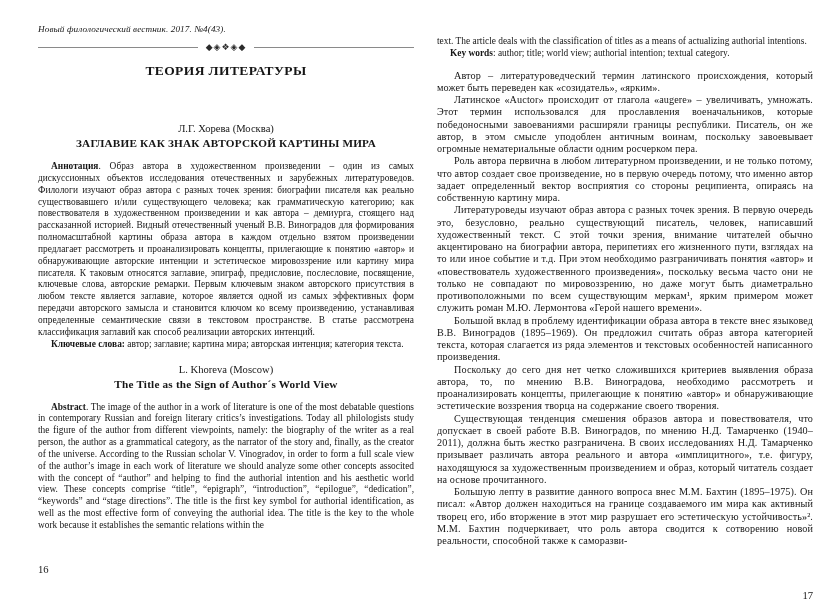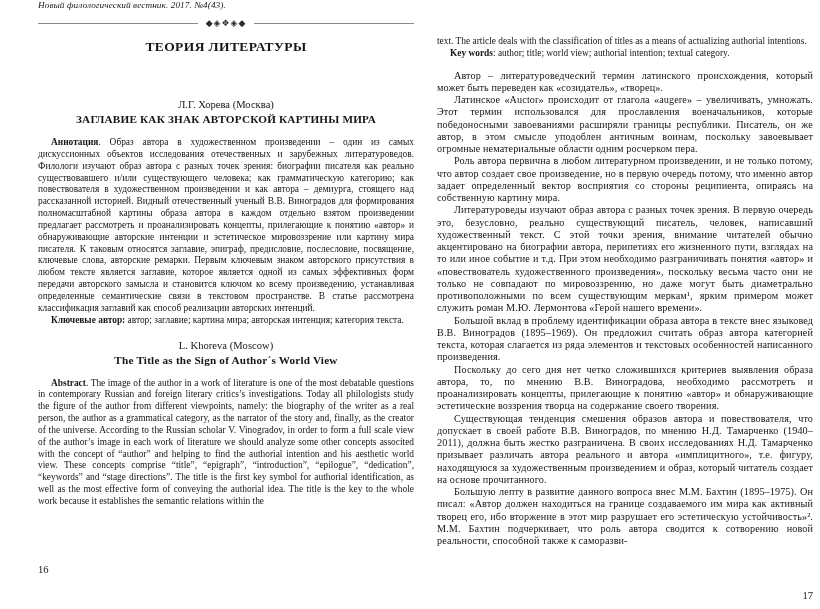--- a/index.html
+++ b/index.html
@@ -13,21 +13,21 @@
     height: 609px;
     background: #ffffff;
     overflow: hidden;
     color: #161616;
     font-family: "Liberation Serif", "DejaVu Serif", serif;
   }
   .page {
     position: absolute;
     top: 0;
   }
-  .page.left  { left: 38px;  width: 376px; top: 0; }
+  .page.left  { left: 38px;  width: 376px; top: 24px; }
   .page.right { left: 437px; width: 376px; top: 36px; }
 
   .running-header {
     font-style: italic;
     font-size: 9.2px;
     line-height: 11px;
     letter-spacing: 0.1px;
   }
   .divider {
     display: flex;
@@ -119,34 +119,34 @@
       <span class="rule"></span>
     </div>
 
     <div class="section-title ru">ТЕОРИЯ ЛИТЕРАТУРЫ</div>
 
     <div class="author-line ru-author">Л.Г. Хорева (Москва)</div>
     <div class="article-title">ЗАГЛАВИЕ КАК ЗНАК АВТОРСКОЙ КАРТИНЫ МИРА</div>
 
     <p class="small first"><b>Аннотация</b><span>. Образ автора в художественном произведении – один из самых дискуссионных объектов исследования отечественных и зарубежных литературоведов. Филологи изучают образ автора с разных точек зрения: биографии писателя как реально существовавшего и/или существующего человека; как грамматическую категорию; как повествователя в художественном произведении и как автора – демиурга, стоящего над рассказанной историей. Видный отечественный ученый В.В. Виноградов для формирования полномасштабной картины образа автора в каждом отдельно взятом произведении предлагает рассмотреть и проанализировать концепты, прилегающие к понятию «автор» и обнаруживающие авторские интенции и эстетическое мировоззрение или картину мира писателя. К таковым относятся заглавие, эпиграф, предисловие, послесловие, посвящение, ключевые слова, авторские ремарки. Первым ключевым знаком авторского присутствия в любом тексте является заглавие, которое является одной из самых эффективных форм передачи авторского замысла и становится ключом ко всему произведению, устанавливая определенные семантические связи в текстовом пространстве. В статье рассмотрена классификация заглавий как способ реализации авторских интенций.</span></p>
 
-    <p class="small"><b>Ключевые автор:</b><span> автор; заглавие; картина мира; авторская интенция; категория текста.</span></p>
+    <p class="small"><b>Ключевые слова:</b><span> автор; заглавие; картина мира; авторская интенция; категория текста.</span></p>
 
     <div class="author-line en-author">L. Khoreva (Moscow)</div>
     <div class="article-title">The Title as the Sign of Author´s World View</div>
 
     <p class="small first"><b>Abstract</b><span>. The image of the author in a work of literature is one of the most debatable questions in contemporary Russian and foreign literary critics’s investigations. Today all philologists study the figure of the author from different viewpoints, namely: the biography of the writer as a real person, the author as a grammatical category, as the narrator of the story and, finally, as the creator of the universe. According to the Russian scholar V. Vinogradov, in order to form a full scale view of the author’s image in each work of literature we should analyze some other concepts associted with the concept of “author” and helping to find the authorial intention and his aesthetic world view. These concepts comprise “title”, “epigraph”, “introduction”, “epilogue”, “dedication”, “keywords” and “stage directions”. The title is the first key symbol for authorial identification, as well as the most effective form of conveying the authorial idea. The title is the key to the whole work because it establishes the semantic relations within the</span></p>
   </div>
 
   <div class="page right">
     <p class="small noindent">text. The article deals with the classification of titles as a means of actualizing authorial intentions.</p>
 
     <p class="small kwgap"><b>Key words</b><span>: author; title; world view; authorial intention; textual category.</span></p>
 
-    <p class="body bodyfirst">Автор – литературоведческий термин латинского происхождения, который может быть переведен как «созидатель», «творец».</p>
+    <p class="body bodyfirst">Автор – литературоведческий термин латинского происхождения, который может быть переведен как «созидатель», «ярким».</p>
     <p class="body">Латинское «Auctor» происходит от глагола «augere» – увеличивать, умножать. Этот термин использовался для прославления военачальников, которые победоносными завоеваниями расширяли границы республики. Писатель, он же автор, в этом смысле уподоблен античным воинам, поскольку завоевывает огромные нематериальные области одним росчерком пера.</p>
     <p class="body">Роль автора первична в любом литературном произведении, и не только потому, что автор создает свое произведение, но в первую очередь потому, что именно автор задает определенный вектор восприятия со стороны реципиента, опираясь на собственную картину мира.</p>
     <p class="body">Литературоведы изучают образ автора с разных точек зрения. В первую очередь это, безусловно, реально существующий писатель, человек, написавший художественный текст. С этой точки зрения, внимание читателей обычно акцентировано на биографии автора, перипетиях его жизненного пути, взглядах на то или иное событие и т.д. При этом необходимо разграничивать понятия «автор» и «повествователь художественного произведения», поскольку весьма часто они не только не совпадают по мировоззрению, но даже могут быть диаметрально противоположными по всем существующим меркам¹, ярким примером может служить роман М.Ю. Лермонтова «Герой нашего времени».</p>
     <p class="body">Большой вклад в проблему идентификации образа автора в тексте внес языковед В.В. Виноградов (1895–1969). Он предложил считать образ автора категорией текста, которая слагается из ряда элементов и текстовых особенностей написанного произведения.</p>
     <p class="body">Поскольку до сего дня нет четко сложившихся критериев выявления образа автора, то, по мнению В.В. Виноградова, необходимо рассмотреть и проанализировать концепты, прилегающие к понятию «автор» и обнаруживающие эстетические воззрения творца на содержание своего творения.</p>
     <p class="body">Существующая тенденция смешения образов автора и повествователя, что допускает в своей работе В.В. Виноградов, по мнению Н.Д. Тамарченко (1940–2011), должна быть жестко разграничена. В своих исследованиях Н.Д. Тамарченко призывает различать автора реального и автора «имплицитного», т.е. фигуру, находящуюся за художественным произведением и образ, который читатель создает на основе прочитанного.</p>
     <p class="body">Большую лепту в развитие данного вопроса внес М.М. Бахтин (1895–1975). Он писал: «Автор должен находиться на границе создаваемого им мира как активный творец его, ибо вторжение в этот мир разрушает его эстетическую устойчивость»². М.М. Бахтин подчеркивает, что роль автора сводится к сотворению новой реальности, способной также к саморазви-</p>
   </div>
 
   <div class="pagenum num-left">16</div>

